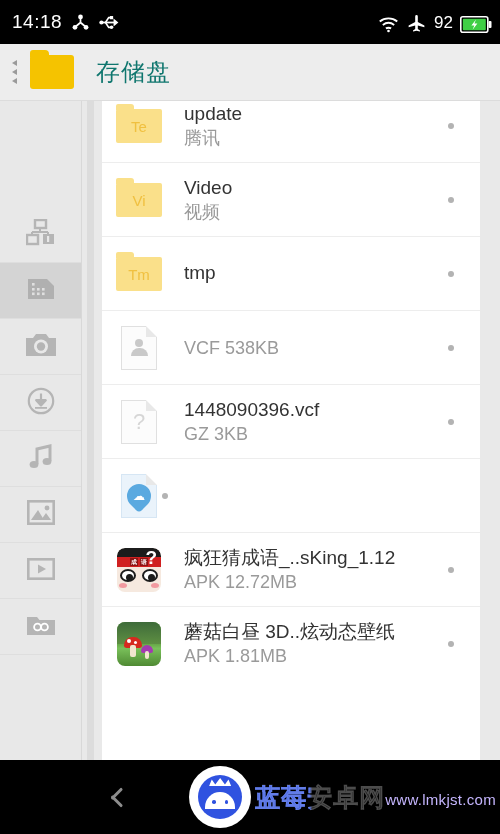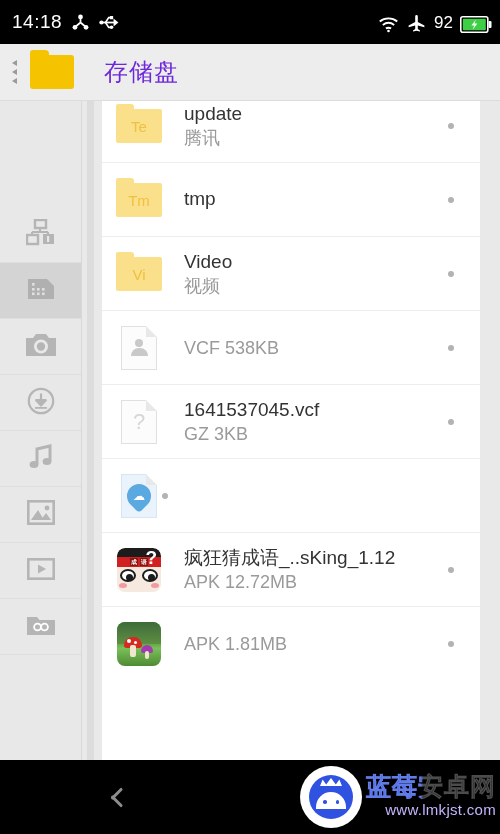--- a/index.html
+++ b/index.html
@@ -36,21 +36,21 @@
     width:0;height:0;border-top:3.5px solid transparent;border-bottom:3.5px solid transparent;
     border-right:5px solid #9a9a9a; display:block;
   }
   .hdr-folder{
     width:44px;height:34px;background:#f5c300;border-radius:3px;position:relative;margin-left:6px;
   }
   .hdr-folder:before{
     content:"";position:absolute;top:-5px;left:0;width:19px;height:7px;
     background:#f5c300;border-radius:3px 4px 0 0;
   }
-  .hdr-title{ font-size:24px; color:#6d28d9; margin-left:30px; letter-spacing:1px;}
+  .hdr-title{ font-size:24px; color:#0f766e; margin-left:22px; letter-spacing:1px;}
 
   
   .body-wrap{
     position:absolute; top:89px; left:0; right:0; bottom:74px;
     display:flex; background:#e9e9e9;
   }
 
   
   .sidebar{
     width:82px; background:#e8e8e8; display:flex; flex-direction:column;
@@ -172,21 +172,21 @@
   .wm-bot{
     width:44px;height:44px;border-radius:50%;background:#2f52e0;position:relative;
     display:flex;align-items:flex-end;justify-content:center;
   }
   .wm-crown{position:absolute;top:3px;left:50%;transform:translateX(-50%);
             width:22px;height:8px;background:#fff;
             clip-path:polygon(0 100%,12% 20%,28% 80%,50% 0,72% 80%,88% 20%,100% 100%);}
   .wm-head{width:30px;height:17px;background:#fff;border-radius:15px 15px 0 0;margin-bottom:10px;position:relative;}
   .wm-head:before,.wm-head:after{content:"";position:absolute;top:8px;width:3.5px;height:3.5px;border-radius:50%;background:#2f52e0;}
   .wm-head:before{left:7px;} .wm-head:after{right:7px;}
-  .wm-txt{ display:flex;flex-direction:column;align-items:flex-end;padding-right:4px;}
+  .wm-txt{ display:flex;flex-direction:row;align-items:flex-end;padding-right:4px;}
   .wm-cn{ font-size:25px;font-weight:700;letter-spacing:1px;line-height:1;
           background:linear-gradient(90deg,#2f52e0 0%,#2f52e0 42%,#111 44%,#111 100%);
           -webkit-background-clip:text;background-clip:text;color:transparent;
           -webkit-text-stroke:0.5px rgba(255,255,255,.25);}
   .wm-url{ font-size:15px;color:#c4b5fd;line-height:1.3;margin-top:1px;letter-spacing:.3px;}
 </style>
 </head>
 <body>
 
 <div class="statusbar">
@@ -356,64 +356,64 @@
         <div class="row-text">
           <div class="row-title">update</div>
           <div class="row-sub">腾讯</div>
         </div>
         <div class="row-dot"></div>
       </div>
 
       <div class="row">
         <div class="row-icon">
           <div class="fold">
+              <span>Vi</span>
+            </div>
+        </div>
+        <div class="row-text">
+          <div class="row-title">Video</div>
+          <div class="row-sub">视频</div>
+        </div>
+        <div class="row-dot"></div>
+      </div>
+
+      <div class="row">
+        <div class="row-icon">
+          <div class="fold">
               <span>Tm</span>
             </div>
         </div>
         <div class="row-text">
           <div class="row-title">tmp</div>
           <div class="row-sub"></div>
         </div>
         <div class="row-dot"></div>
       </div>
 
-      <div class="row">
-        <div class="row-icon">
-          <div class="fold">
-              <span>Vi</span>
-            </div>
-        </div>
-        <div class="row-text">
-          <div class="row-title">Video</div>
-          <div class="row-sub">视频</div>
-        </div>
-        <div class="row-dot"></div>
-      </div>
-
 
       <div class="row">
         <div class="row-icon">
           <div class="doc">
               <div class="person"></div>
             </div>
         </div>
         <div class="row-text">
           <div class="row-sub">VCF 538KB</div>
         </div>
         <div class="row-dot"></div>
       </div>
 
       <div class="row">
         <div class="row-icon">
           <div class="doc">
               <span class="q">?</span>
             </div>
         </div>
         <div class="row-text">
-          <div class="row-title">1641537045.vcf</div>
+          <div class="row-title">1448090396.vcf</div>
           <div class="row-sub">GZ 3KB</div>
         </div>
         <div class="row-dot"></div>
       </div>
 
       <div class="row">
         <div class="row-icon">
           <div class="doc blue">
               <div class="cloudpin">
                 <span>☁</span>
@@ -455,20 +455,21 @@
                 <div class="w-cap"></div>
                 <div class="w-stem"></div>
               </div>
             <div class="w-mush2">
                 <div class="w-cap2"></div>
                 <div class="w-stem2"></div>
               </div>
           </div>
         </div>
         <div class="row-text">
+          <div class="row-title">蘑菇白昼 3D..炫动态壁纸</div>
           <div class="row-sub">APK 1.81MB</div>
         </div>
         <div class="row-dot"></div>
       </div>
 
     </div>
   </div>
 </div>
 
 <div class="navbar">

